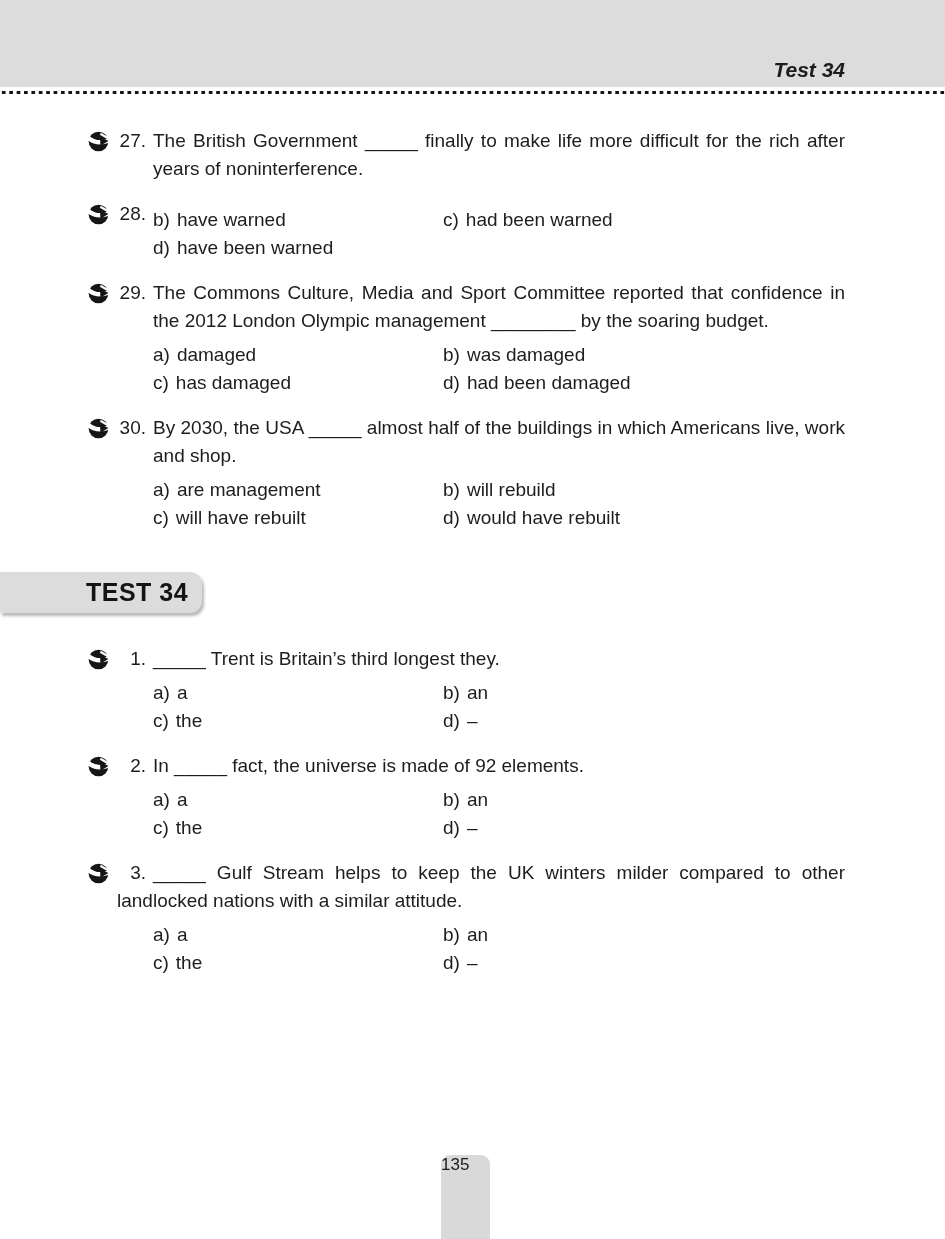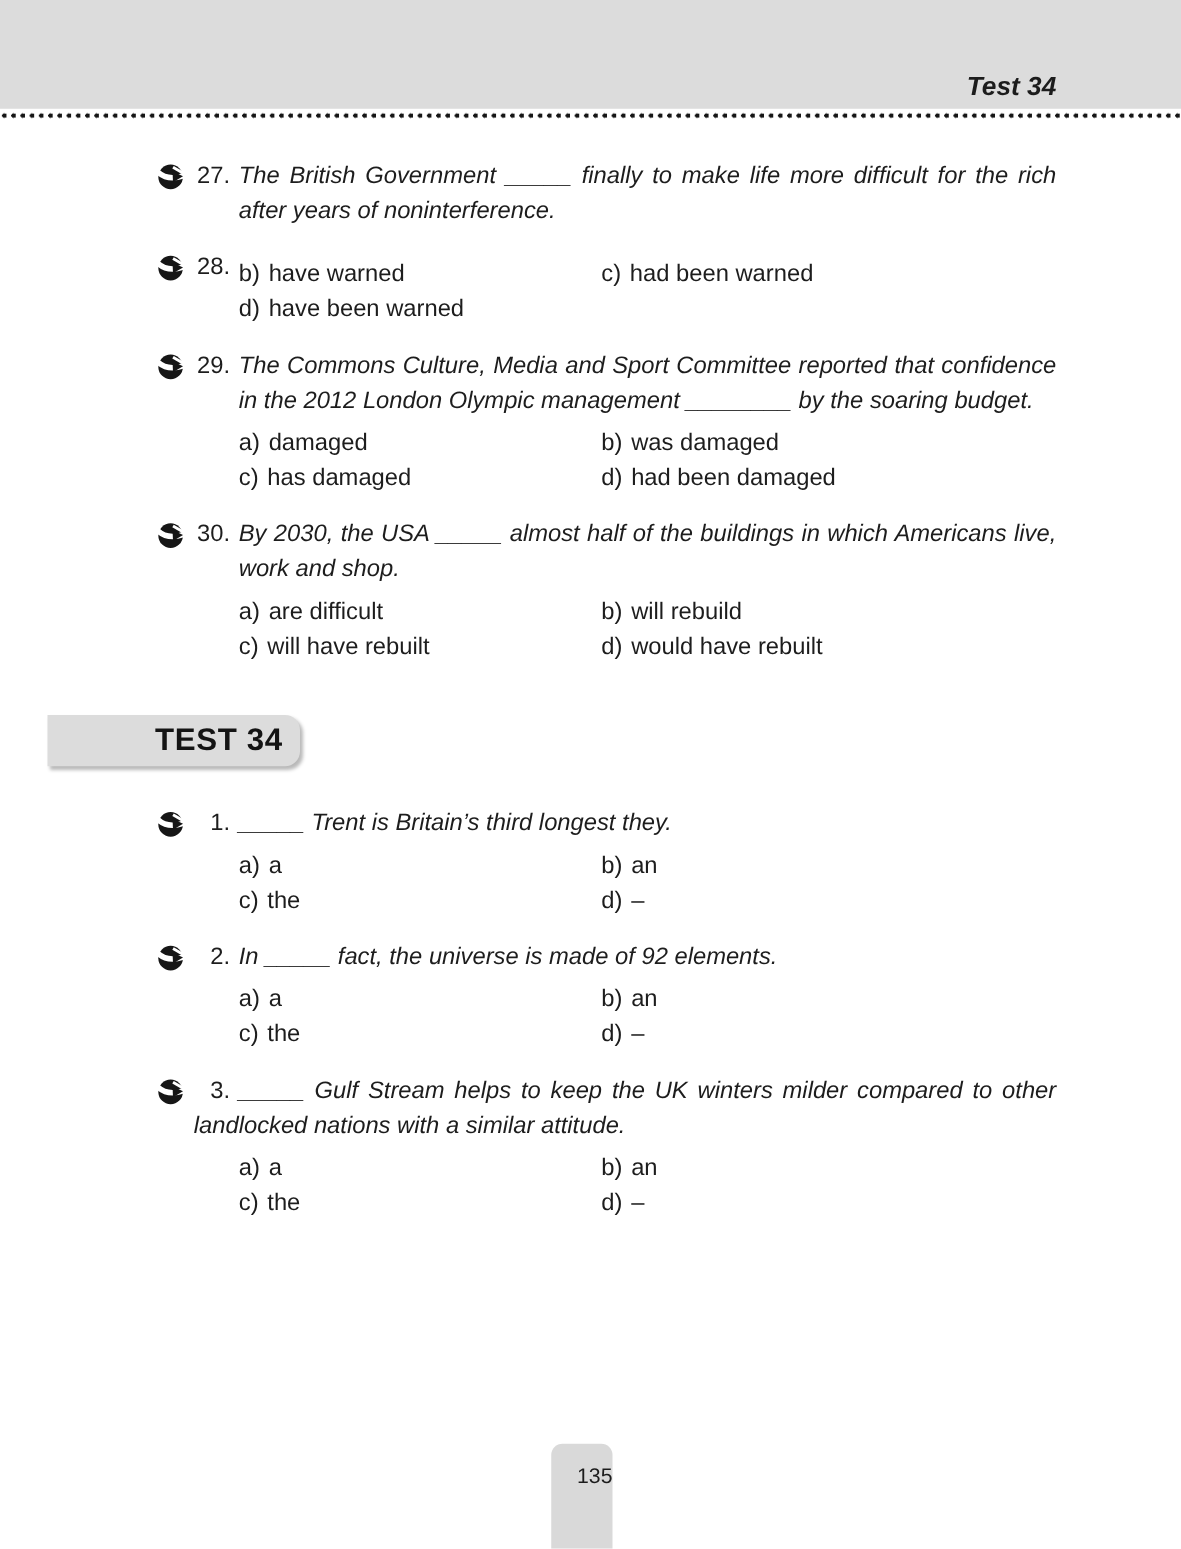--- a/index.html
+++ b/index.html
@@ -17,45 +17,45 @@
   .running-title{
     position:absolute;top:58px;right:100px;
     font-size:21px;font-weight:700;font-style:italic;color:#1c1c1c;
   }
   .dotted-rule{
     position:absolute;top:87px;left:0;width:945px;height:11px;
     background-image:radial-gradient(circle 2px at 3.5px 5.5px,#151515 96%,transparent 100%);
     background-size:7.4px 11px;background-repeat:repeat-x;
   }
   
-  .content{padding:127px 100px 0 88px;margin-left:38px;}
+  .content{padding:127px 100px 0 88px;}
   .question{display:flex;align-items:flex-start;margin-bottom:17px;}
   .q-icon{flex:none;width:21px;height:21px;margin:4px 4px 0 0;}
   .q-icon svg{display:block;}
   .q-num{flex:none;width:33px;margin-right:7px;text-align:right;line-height:28px;}
   .q-body{flex:1;min-width:0;}
-  .q-text{margin:0;line-height:28px;text-align:justify;font-style:italic;}
+  .q-text{margin:0;line-height:28px;text-align:justify;}
   .options{display:grid;grid-template-columns:290px auto;margin-top:6px;}
   .option{line-height:28px;white-space:nowrap;}
   .opt-key{margin-right:7px;}
   .hang .q-text{margin-left:-36px;text-indent:36px;}
   
   .test-heading{
     width:202px;height:41px;line-height:41px;
     margin:40px 0 32px -88px;padding-left:86px;box-sizing:border-box;
     background:#dcdcdc;border-radius:0 12px 12px 0;
     box-shadow:2px 3px 3px rgba(0,0,0,0.28);
     font-size:25px;font-weight:700;color:#141414;letter-spacing:0.5px;
   }
   
   .page-tab{
     position:absolute;left:441px;top:1155px;width:49px;height:84px;
     background:#d9d9d9;border-radius:9px 9px 0 0;
-    text-align:right;font-size:17px;color:#1c1c1c;
-    padding-top:16px;box-sizing:border-box;
+    text-align:left;font-size:17px;color:#1c1c1c;
+    padding-top:0;box-sizing:border-box;
   }
 </style>
 </head>
 <body>
 
 <div class="page">
 
   <div class="top-band">
     <div class="running-title">Test 34</div>
   </div>
@@ -124,21 +124,21 @@
             <circle cx="11" cy="11" r="10.3" fill="#161616"></circle>
             <path d="M0,6.8 C6,12.4 13,13.2 22,10" stroke="#ffffff" stroke-width="4.6" fill="none"></path>
             <path d="M13,3 L22,8.2" stroke="#ffffff" stroke-width="2.4" fill="none"></path>
             <path d="M12.6,6.2 L21.4,10.4 L13,15.4 Z" fill="#161616"></path>
           </svg>
       </span>
       <span class="q-num">30.</span>
       <div class="q-body">
         <p class="q-text">By 2030, the USA _____ almost half of the buildings in which Americans live, work and shop.</p>
         <div class="options">
-          <div class="option"><span class="opt-key">a)</span><span class="opt-text">are difficult</span></div>
+          <div class="option"><span class="opt-key">a)</span><span class="opt-text">are management</span></div>
           <div class="option"><span class="opt-key">b)</span><span class="opt-text">will rebuild</span></div>
           <div class="option"><span class="opt-key">c)</span><span class="opt-text">will have rebuilt</span></div>
           <div class="option"><span class="opt-key">d)</span><span class="opt-text">would have rebuilt</span></div>
         </div>
       </div>
     </div>
 
     <div class="test-heading">TEST 34</div>
 
     <div class="question">

